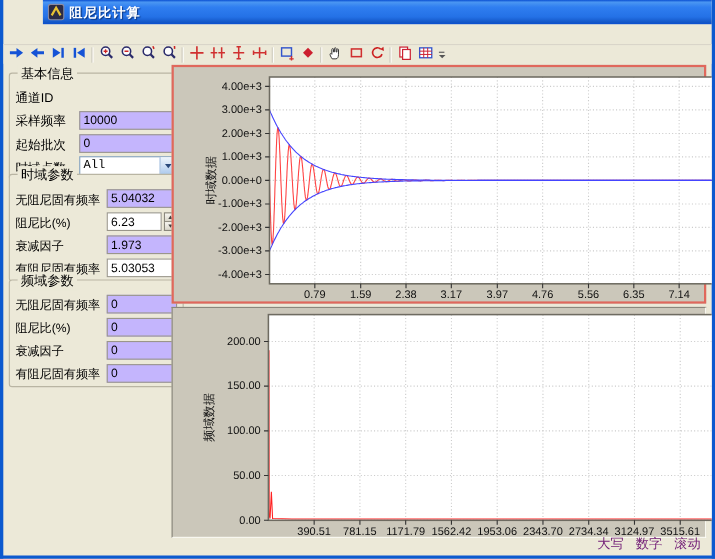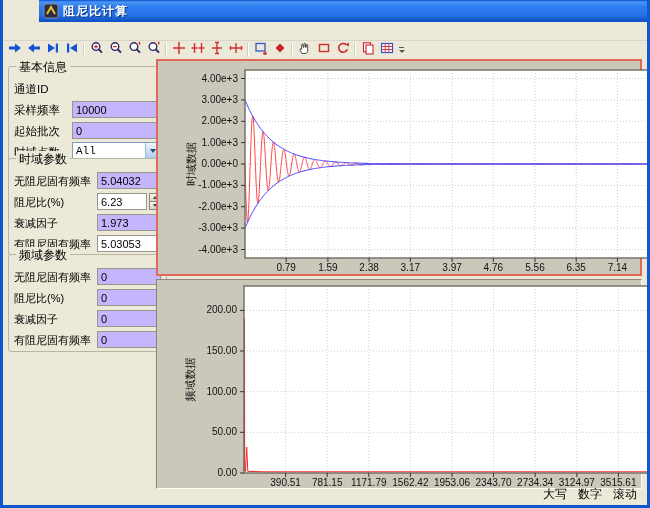--- a/index.html
+++ b/index.html
@@ -68,21 +68,21 @@
   .spin .sb{flex:1;border:1px solid #8a877c;background:linear-gradient(180deg,#f7f6f1,#d9d6c9);display:flex;align-items:center;justify-content:center;}
   .spin .sb+ .sb{border-top:none;}
   .spin .up{width:0;height:0;border-left:2.5px solid transparent;border-right:2.5px solid transparent;border-bottom:3px solid #444;}
   .spin .dn{width:0;height:0;border-left:2.5px solid transparent;border-right:2.5px solid transparent;border-top:3px solid #444;}
   
   .chartbox{position:absolute;background:#cbc7ba;padding-left:25px;}
   #chart0{left:153px;top:59px;width:486px;height:217px;border:2px solid #e0685c;}
   #chart1{left:153px;top:279px;width:486px;height:210px;border-top:1px solid #8a877c;border-left:1px solid #8a877c;border-bottom:1px solid #fdfcf5;border-right:1px solid #fdfcf5;}
   .chartbox svg{display:block;}
   
-  .statusbar{position:absolute;right:10px;bottom:2px;color:#000000;font-size:12px;}
+  .statusbar{position:absolute;right:10px;bottom:2px;color:#701a75;font-size:12px;}
   .statusbar span{margin-left:11px;}
 </style>
 </head>
 <body>
 
 <div id="win">
 
   <div class="titlebar">
     <svg class="ticon" viewBox="0 0 16 16">
       <rect x="1" y="1" width="14" height="14" rx="2" fill="#2b2b46" stroke="#8a8aa0" stroke-width="1"></rect>

